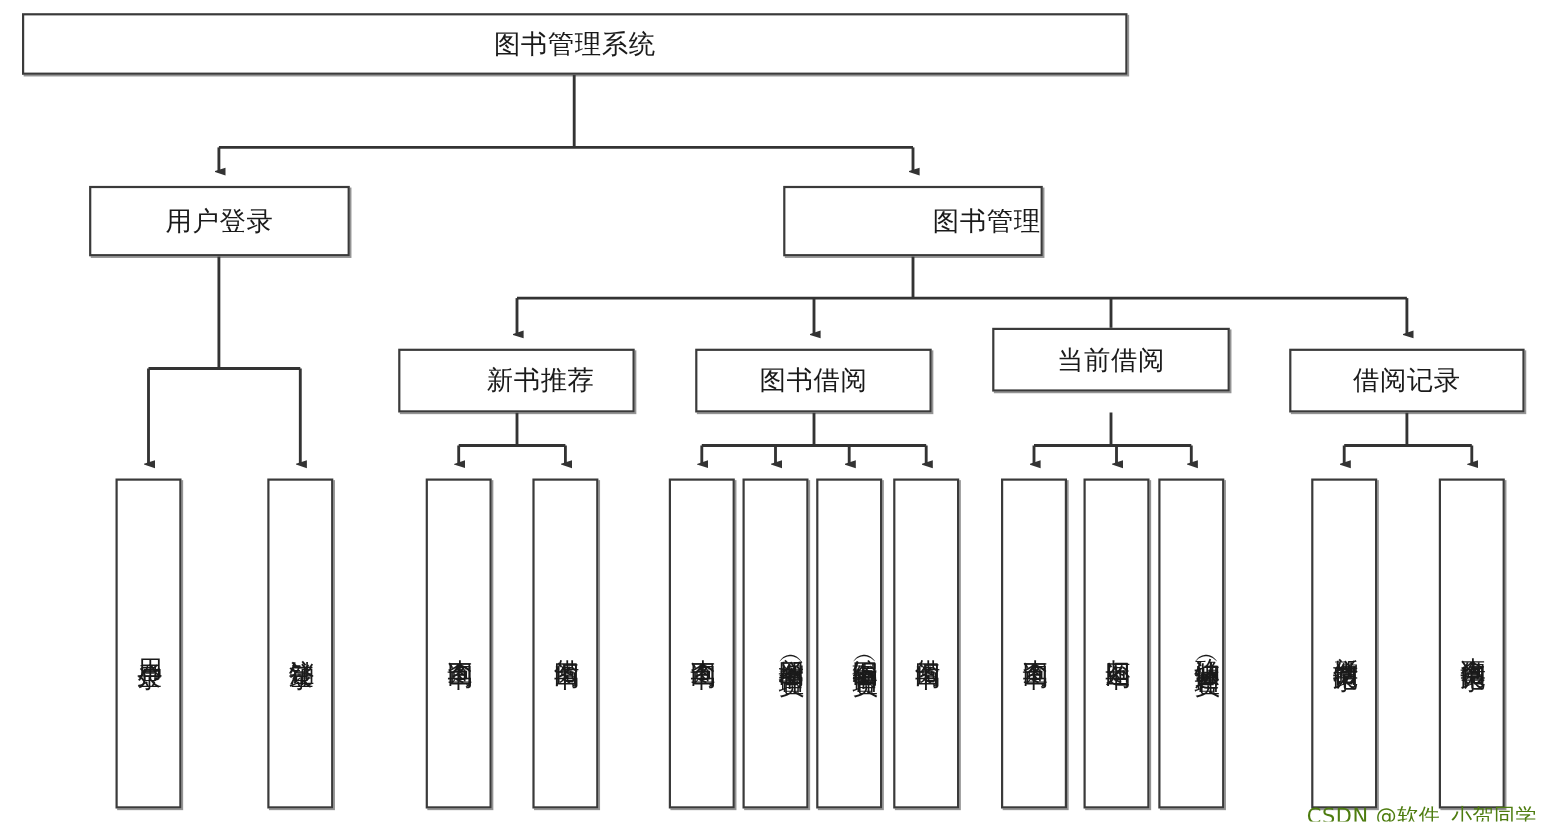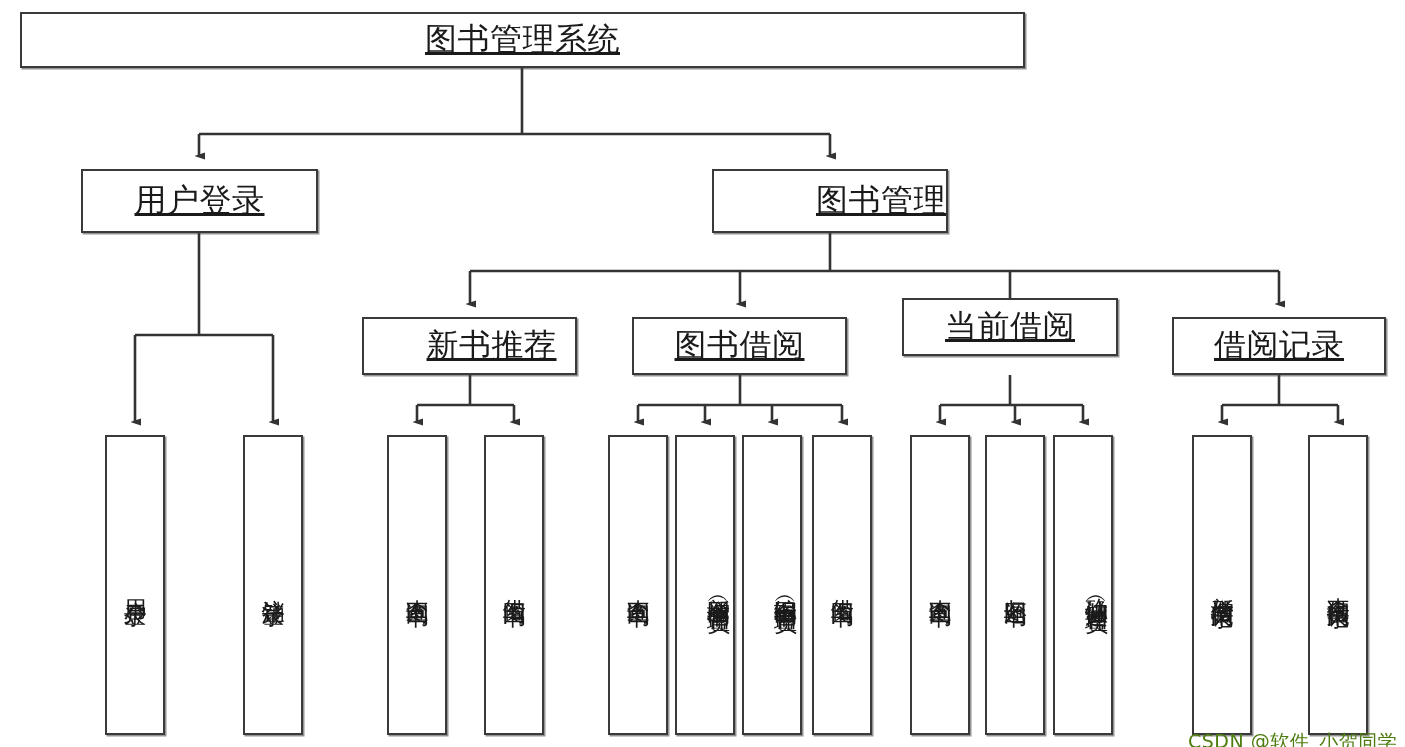--- a/index.html
+++ b/index.html
@@ -29,25 +29,24 @@
     box-sizing: border-box;
     border: 2px solid #3a3a3a;
     background: #ffffff;
     color: #1a1a1a;
     display: flex;
     align-items: center;
     justify-content: center;
     box-shadow: 1.5px 1.5px 0 0 rgba(60,60,60,0.55);
   }
   .node-h {
-    font-size: 32px;
+    font-size: 24px;
     line-height: 1.1;
     letter-spacing: 0.5px;
     white-space: nowrap;
-    text-decoration: underline;
   }
   .node-v {
     writing-mode: vertical-rl;
     text-orientation: upright;
     font-size: 23px;
     line-height: 1.28;
     letter-spacing: 2px;
     align-items: flex-start;
     justify-content: center;
     padding-top: 6px;

